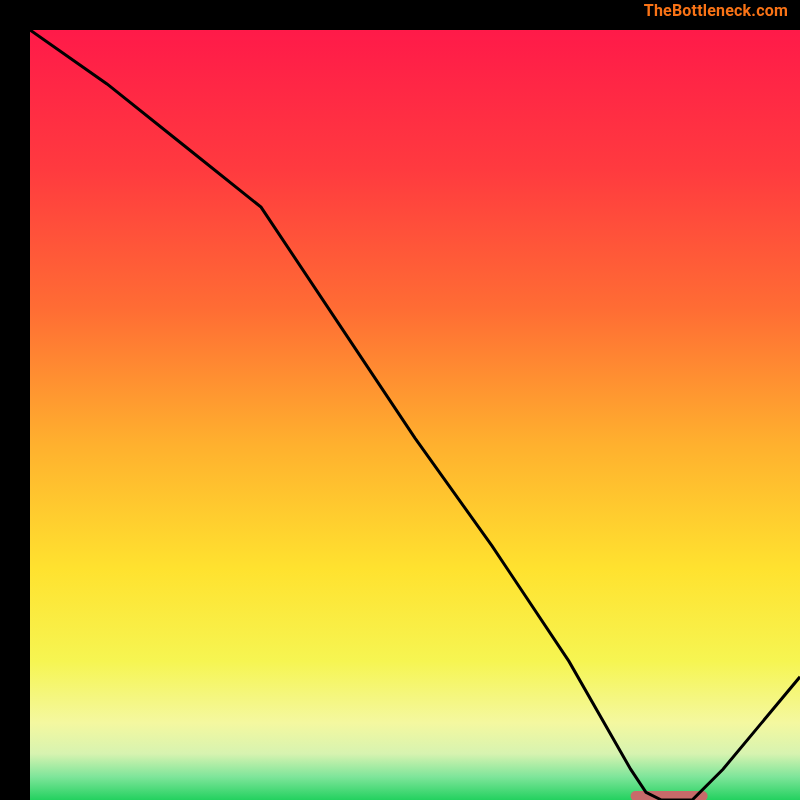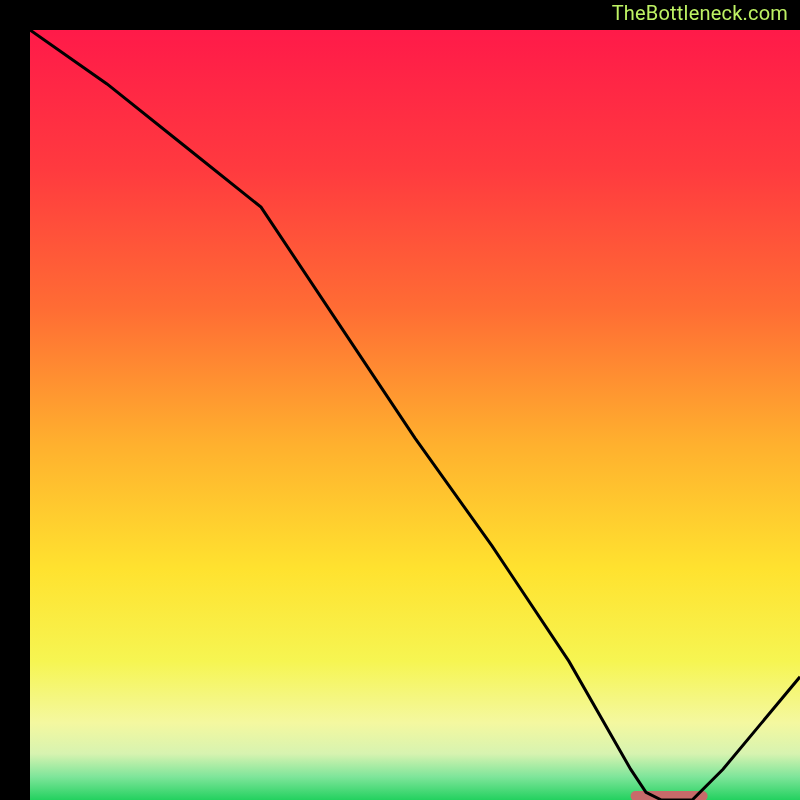--- a/index.html
+++ b/index.html
@@ -13,23 +13,23 @@
   }
   .wrap {
     position: relative;
     width: 800px;
     height: 800px;
   }
   .watermark {
     position: absolute;
     top: 1px;
     right: 12px;
-    color: #bef264;
-    font-size: 20px;
-    font-weight: 400;
+    color: #f97316;
+    font-size: 16px;
+    font-weight: 700;
     letter-spacing: 0.2px;
     z-index: 50;
     pointer-events: none;
   }
   .plot-area {
     position: absolute;
     left: 30px;
     top: 30px;
     width: 770px;
     height: 770px;

